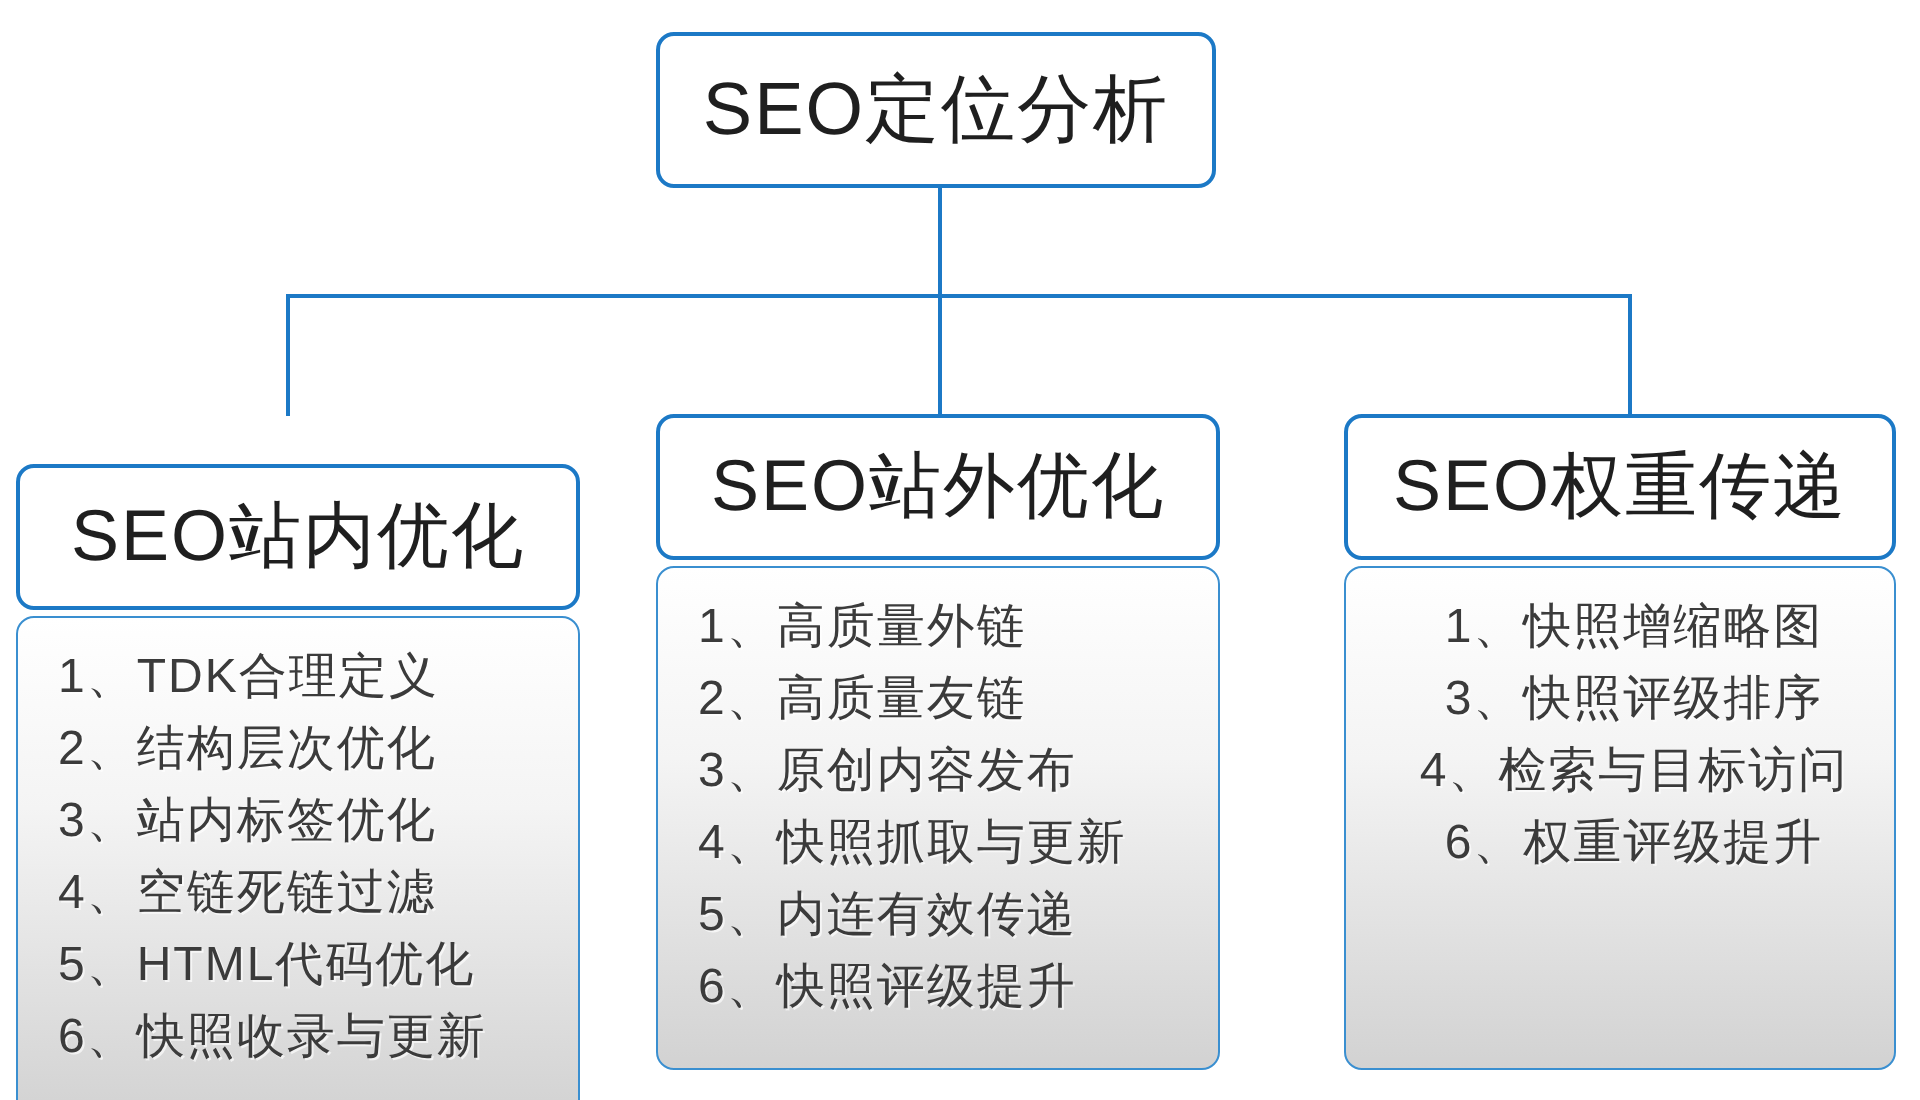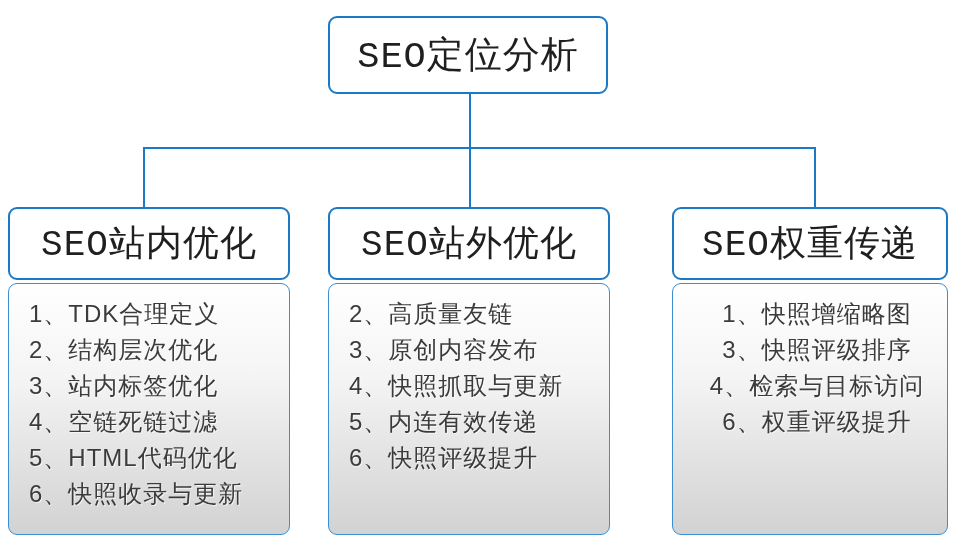--- a/index.html
+++ b/index.html
@@ -9,26 +9,25 @@
     overflow:hidden;
   }
   *, *:before, *:after { box-sizing:border-box; }
 
   
   .node {
     position:absolute; background:#ffffff;
     border:2.5px solid #1c79c6; border-radius:9px;
     display:flex; align-items:center; justify-content:center;
     color:#1f1f1f;
-    font-family:Liberation Mono, monospace;
   }
   .root-box   { left:328px; top:16px;  width:280px; height:78px; font-size:37px; letter-spacing:1px; }
   .header-box { top:207px; height:73px; font-size:36px; letter-spacing:1px; }
 
-  .col1 { left:8px;   width:282px; }
+  .col1 { left:8px;   width:282px;margin-top:25px; }
   .col2 { left:328px; width:282px; }
   .col3 { left:672px; width:276px;text-align:center; }
 
   .list-box {
     position:absolute; top:283px; height:252px;
     border:1.5px solid #3a8fd0; border-radius:9px;
     background:linear-gradient(180deg,#ffffff 0%,#f4f4f4 38%,#dddddd 80%,#d2d2d2 100%);
     padding:12px 6px 0 20px;
   }
   .list-item {
@@ -61,20 +60,21 @@
   <div class="list-item">1、TDK合理定义</div>
   <div class="list-item">2、结构层次优化</div>
   <div class="list-item">3、站内标签优化</div>
   <div class="list-item">4、空链死链过滤</div>
   <div class="list-item">5、HTML代码优化</div>
   <div class="list-item">6、快照收录与更新</div>
 </div>
 
 <div class="node header-box col2">SEO站外优化</div>
 <div class="list-box col2">
+  <div class="list-item">1、高质量外链</div>
   <div class="list-item">2、高质量友链</div>
   <div class="list-item">3、原创内容发布</div>
   <div class="list-item">4、快照抓取与更新</div>
   <div class="list-item">5、内连有效传递</div>
   <div class="list-item">6、快照评级提升</div>
 </div>
 
 <div class="node header-box col3">SEO权重传递</div>
 <div class="list-box col3">
   <div class="list-item">1、快照增缩略图</div>

